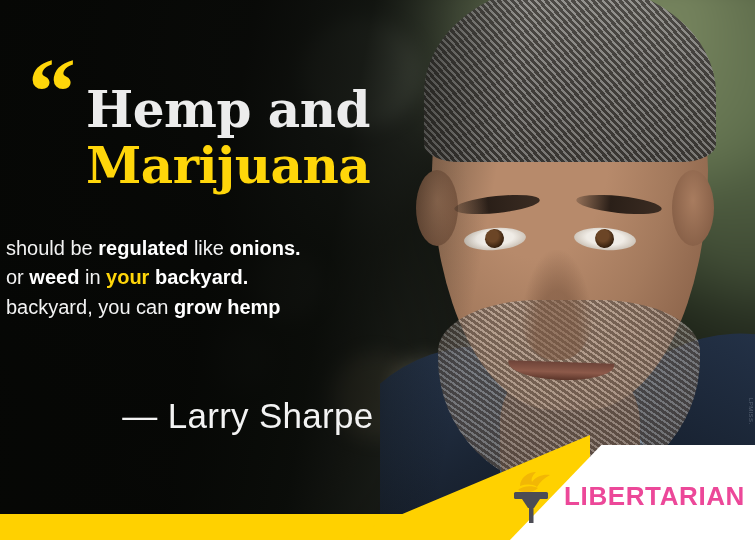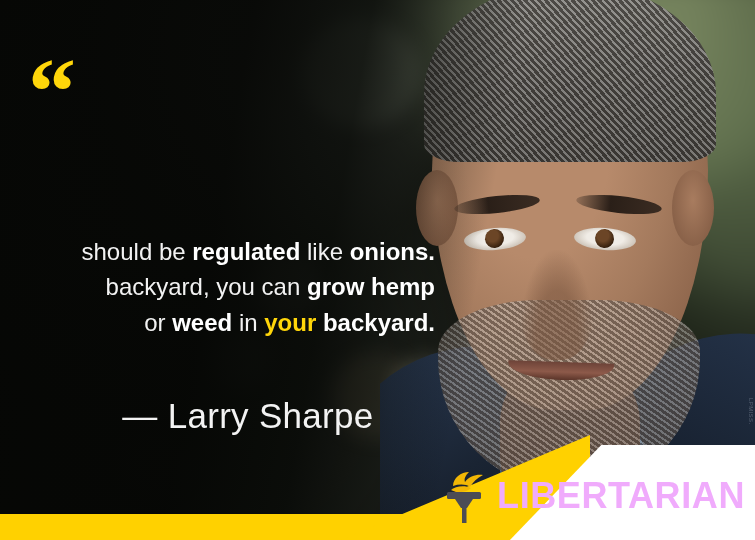--- a/index.html
+++ b/index.html
@@ -175,26 +175,26 @@
     line-height: 1.12;
     letter-spacing: -0.5px;
     margin: 0;
     white-space: nowrap;
   }
   .h-line.one { color: #ECECEC; }
   .h-line.two { color: #FFD60A; }
 
   .body-copy {
     position: absolute;
-    left: 23px;
+    left: 6px;
     top: 234px;
     width: 412px;
-    text-align: right;
+    text-align: left;
     color: #F2F2F2;
-    font-size: 24px;
+    font-size: 20px;
     line-height: 1.47;
     font-weight: 400;
   }
   .body-copy b { font-weight: 700; color: #FFFFFF; }
   .body-copy .hl { font-weight: 700; color: #FFD60A; }
 
   .attribution {
     position: absolute;
     left: 22px;
     top: 396px;
@@ -237,23 +237,23 @@
   .logo {
     position: absolute;
     right: 10px;
     bottom: 16px;
     display: flex;
     align-items: center;
     gap: 10px;
   }
   .torch-icon { width: 46px; height: 56px; display: block; }
   .logo-word {
-    font-size: 36px;
+    font-size: 26px;
     font-weight: 700;
-    color: #f0abfc;
+    color: #ec4899;
     letter-spacing: 0.6px;
     line-height: 1;
   }
 
   
   .watermark {
     position: absolute;
     right: 1px;
     top: 398px;
     font-size: 6px;
@@ -299,30 +299,34 @@
     <div class="p-eyeR">
         <span class="p-iris"></span>
       </div>
     <div class="p-hair"></div>
   </div>
 
   <div class="scrim"></div>
 
   <div class="quote-mark">“</div>
 
+  <div class="headline">
+    <p class="h-line one">Hemp and</p>
+    <p class="h-line two">Marijuana</p>
+  </div>
 
   <div class="body-copy">
     <div>
       <span>should be </span><b>regulated</b><span> like </span><b>onions.</b>
     </div>
     <div>
-      <span>backyard, you can </span><b>grow hemp</b>
+      <span>or </span><b>weed</b><span> in </span><span class="hl">your</span><b> backyard.</b>
     </div>
     <div>
-      <span>or </span><b>weed</b><span> in </span><span class="hl">your</span><b> backyard.</b>
+      <span>backyard, you can </span><b>grow hemp</b>
     </div>
   </div>
 
   <div class="attribution">— Larry Sharpe</div>
 
   <div class="yellow-band"></div>
   <div class="yellow-wedge"></div>
   <div class="logo-panel"></div>
 
   <div class="logo">

